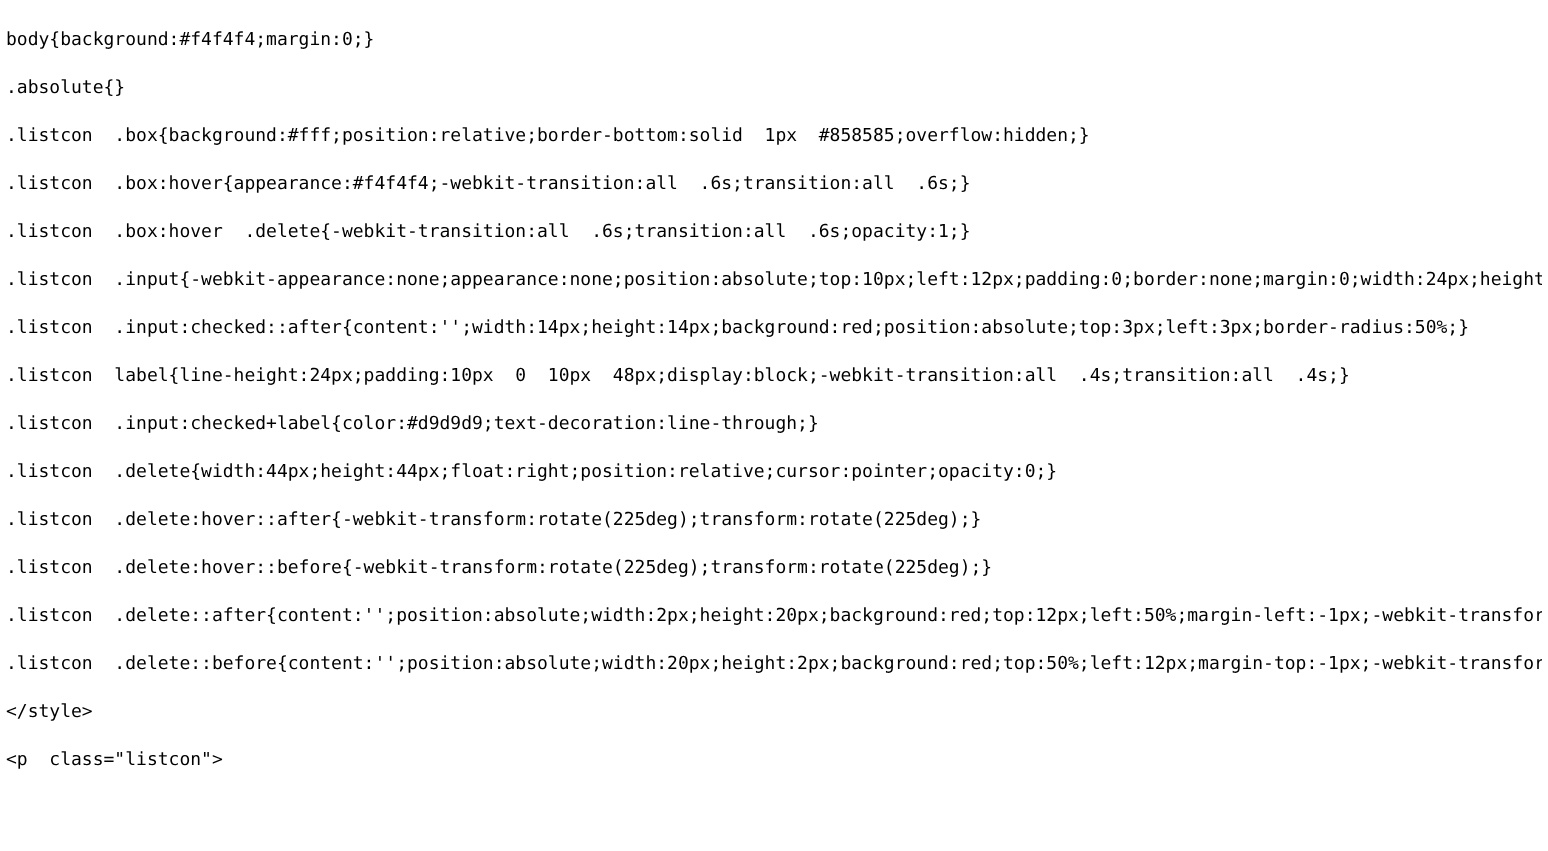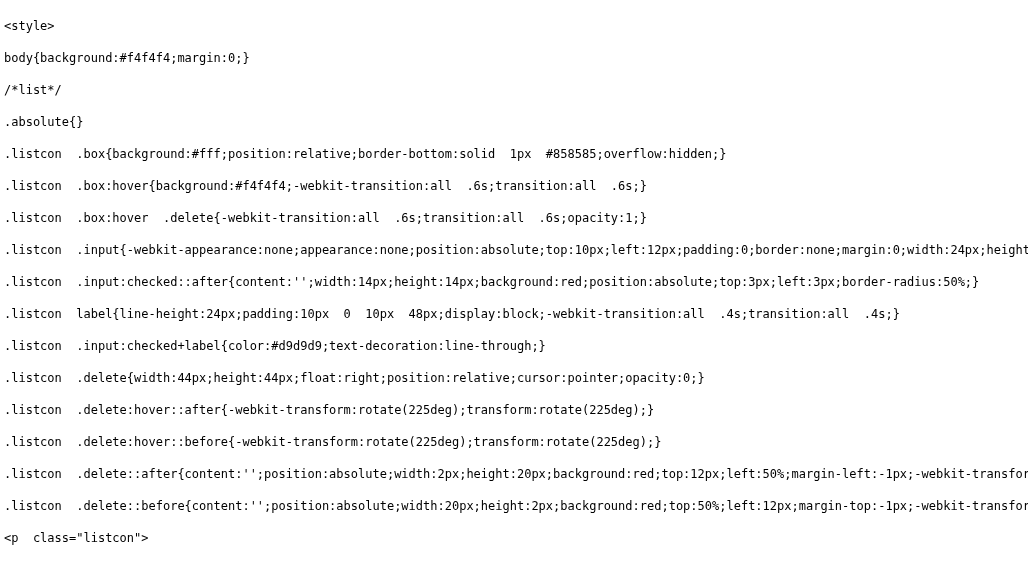--- a/index.html
+++ b/index.html
@@ -17,36 +17,35 @@
   }
   .code-line {
     display: block;
     padding: 4px 0;
   }
 </style>
 </head>
 <body>
 
 <div class="code-view">
-<span class="code-line">&lt;style&gt;</span>
 <span class="code-line">body{background:#f4f4f4;margin:0;}</span>
-<span class="code-line">/*list*/</span>
 <span class="code-line">.absolute{}</span>
 <span class="code-line">.listcon  .box{background:#fff;position:relative;border-bottom:solid  1px  #858585;overflow:hidden;}</span>
-<span class="code-line">.listcon  .box:hover{background:#f4f4f4;-webkit-transition:all  .6s;transition:all  .6s;}</span>
+<span class="code-line">.listcon  .box:hover{appearance:#f4f4f4;-webkit-transition:all  .6s;transition:all  .6s;}</span>
 <span class="code-line">.listcon  .box:hover  .delete{-webkit-transition:all  .6s;transition:all  .6s;opacity:1;}</span>
 <span class="code-line">.listcon  .input{-webkit-appearance:none;appearance:none;position:absolute;top:10px;left:12px;padding:0;border:none;margin:0;width:24px;height:24px</span>
 <span class="code-line">.listcon  .input:checked::after{content:'';width:14px;height:14px;background:red;position:absolute;top:3px;left:3px;border-radius:50%;}</span>
 <span class="code-line">.listcon  label{line-height:24px;padding:10px  0  10px  48px;display:block;-webkit-transition:all  .4s;transition:all  .4s;}</span>
 <span class="code-line">.listcon  .input:checked+label{color:#d9d9d9;text-decoration:line-through;}</span>
 <span class="code-line">.listcon  .delete{width:44px;height:44px;float:right;position:relative;cursor:pointer;opacity:0;}</span>
 <span class="code-line">.listcon  .delete:hover::after{-webkit-transform:rotate(225deg);transform:rotate(225deg);}</span>
 <span class="code-line">.listcon  .delete:hover::before{-webkit-transform:rotate(225deg);transform:rotate(225deg);}</span>
 <span class="code-line">.listcon  .delete::after{content:'';position:absolute;width:2px;height:20px;background:red;top:12px;left:50%;margin-left:-1px;-webkit-transform:ro</span>
 <span class="code-line">.listcon  .delete::before{content:'';position:absolute;width:20px;height:2px;background:red;top:50%;left:12px;margin-top:-1px;-webkit-transform:ro</span>
+<span class="code-line">&lt;/style&gt;</span>
 <span class="code-line">&lt;p  class="listcon"&gt;</span>
 
 
 
 
 
 
 </div>
 
 </body></html>

